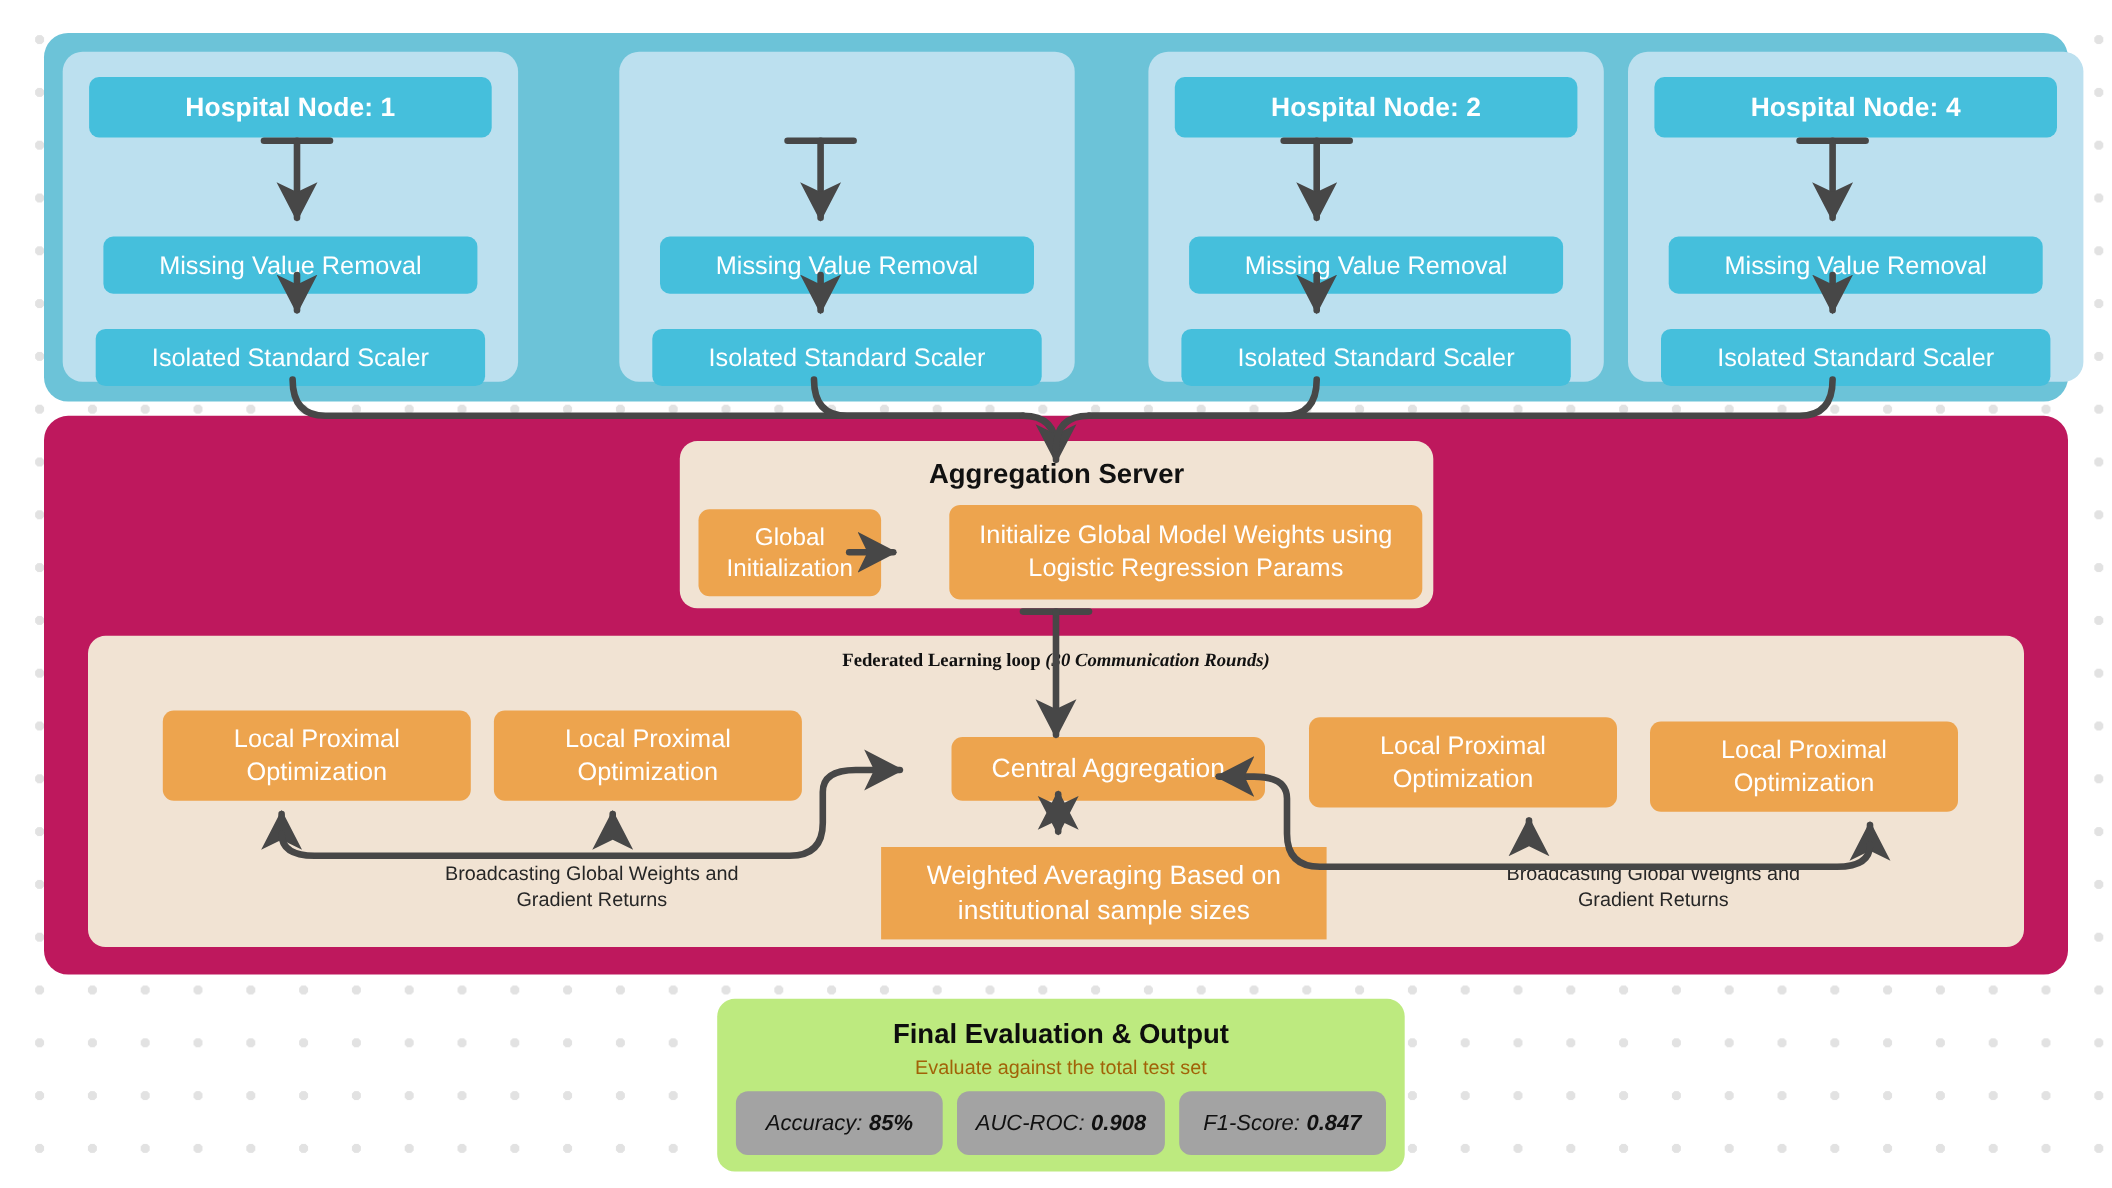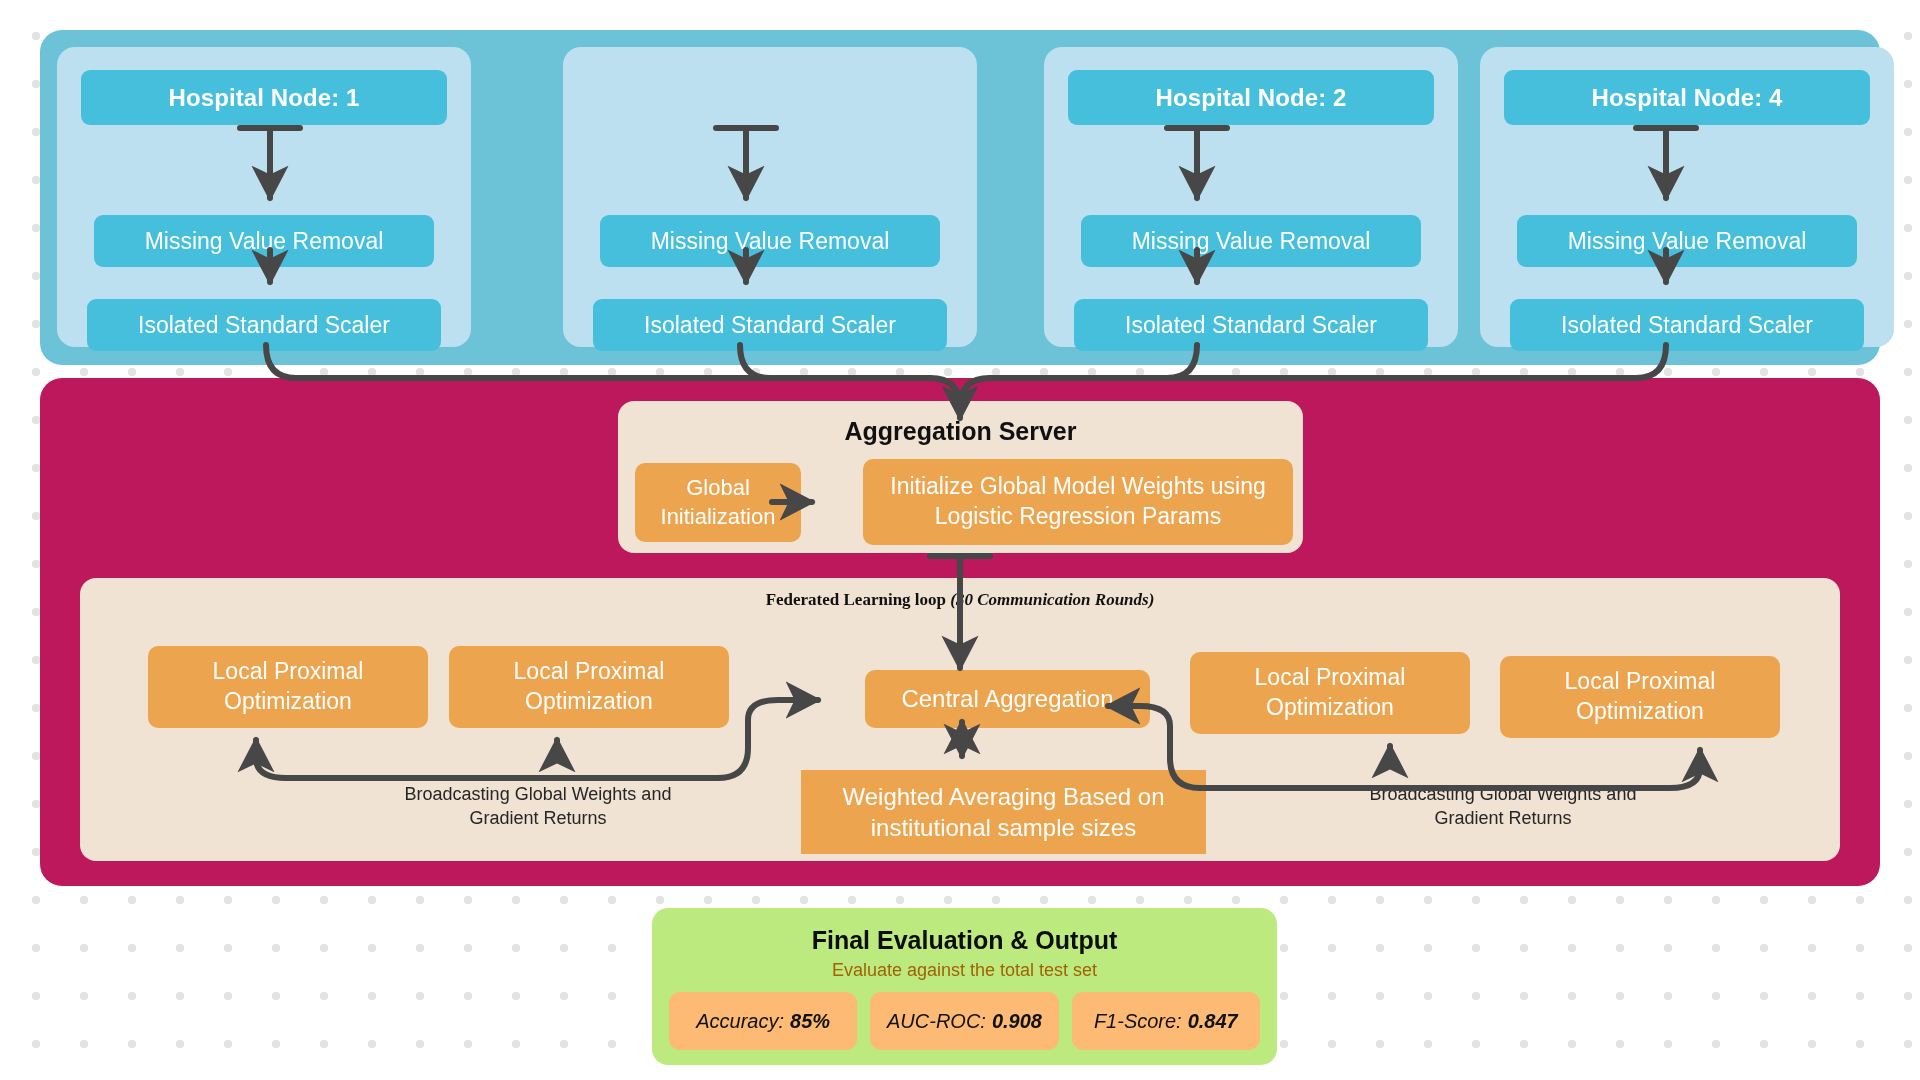--- a/index.html
+++ b/index.html
@@ -282,21 +282,21 @@
     left: 17px;
     top: 84px;
     width: 591px;
     height: 58px;
     display: flex;
     gap: 13px;
   }
 
   .metric-chip {
     flex: 1;
-    background: #fdba74;
+    background: #a3a3a3;
     border-radius: 11px;
     display: flex;
     align-items: center;
     justify-content: center;
     font-size: 20px;
     font-style: italic;
     color: #111111;
     gap: 6px;
   }
   .metric-chip .mval { font-weight: bold; }

